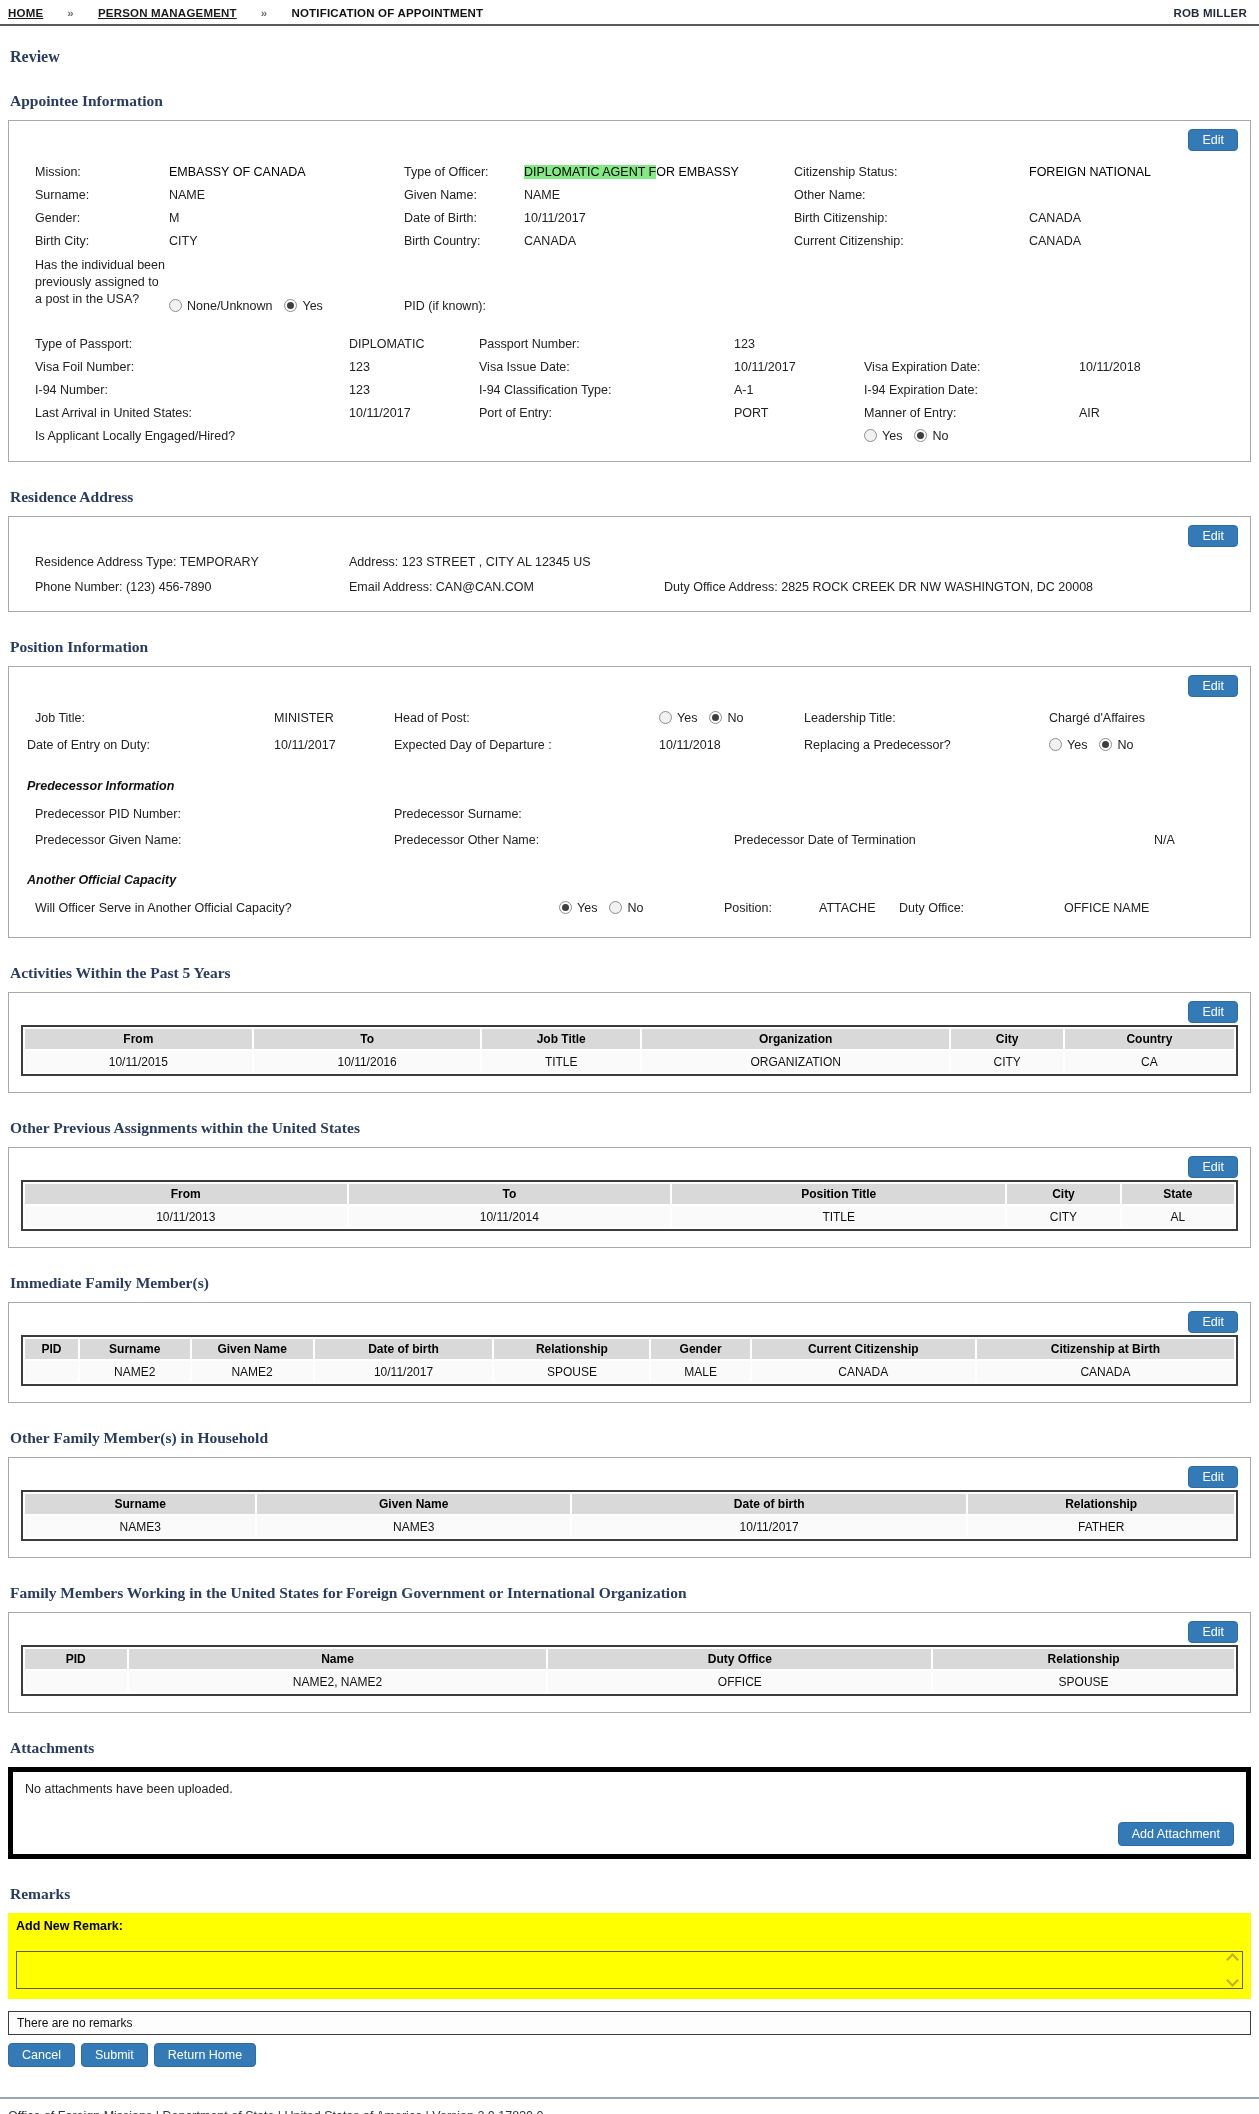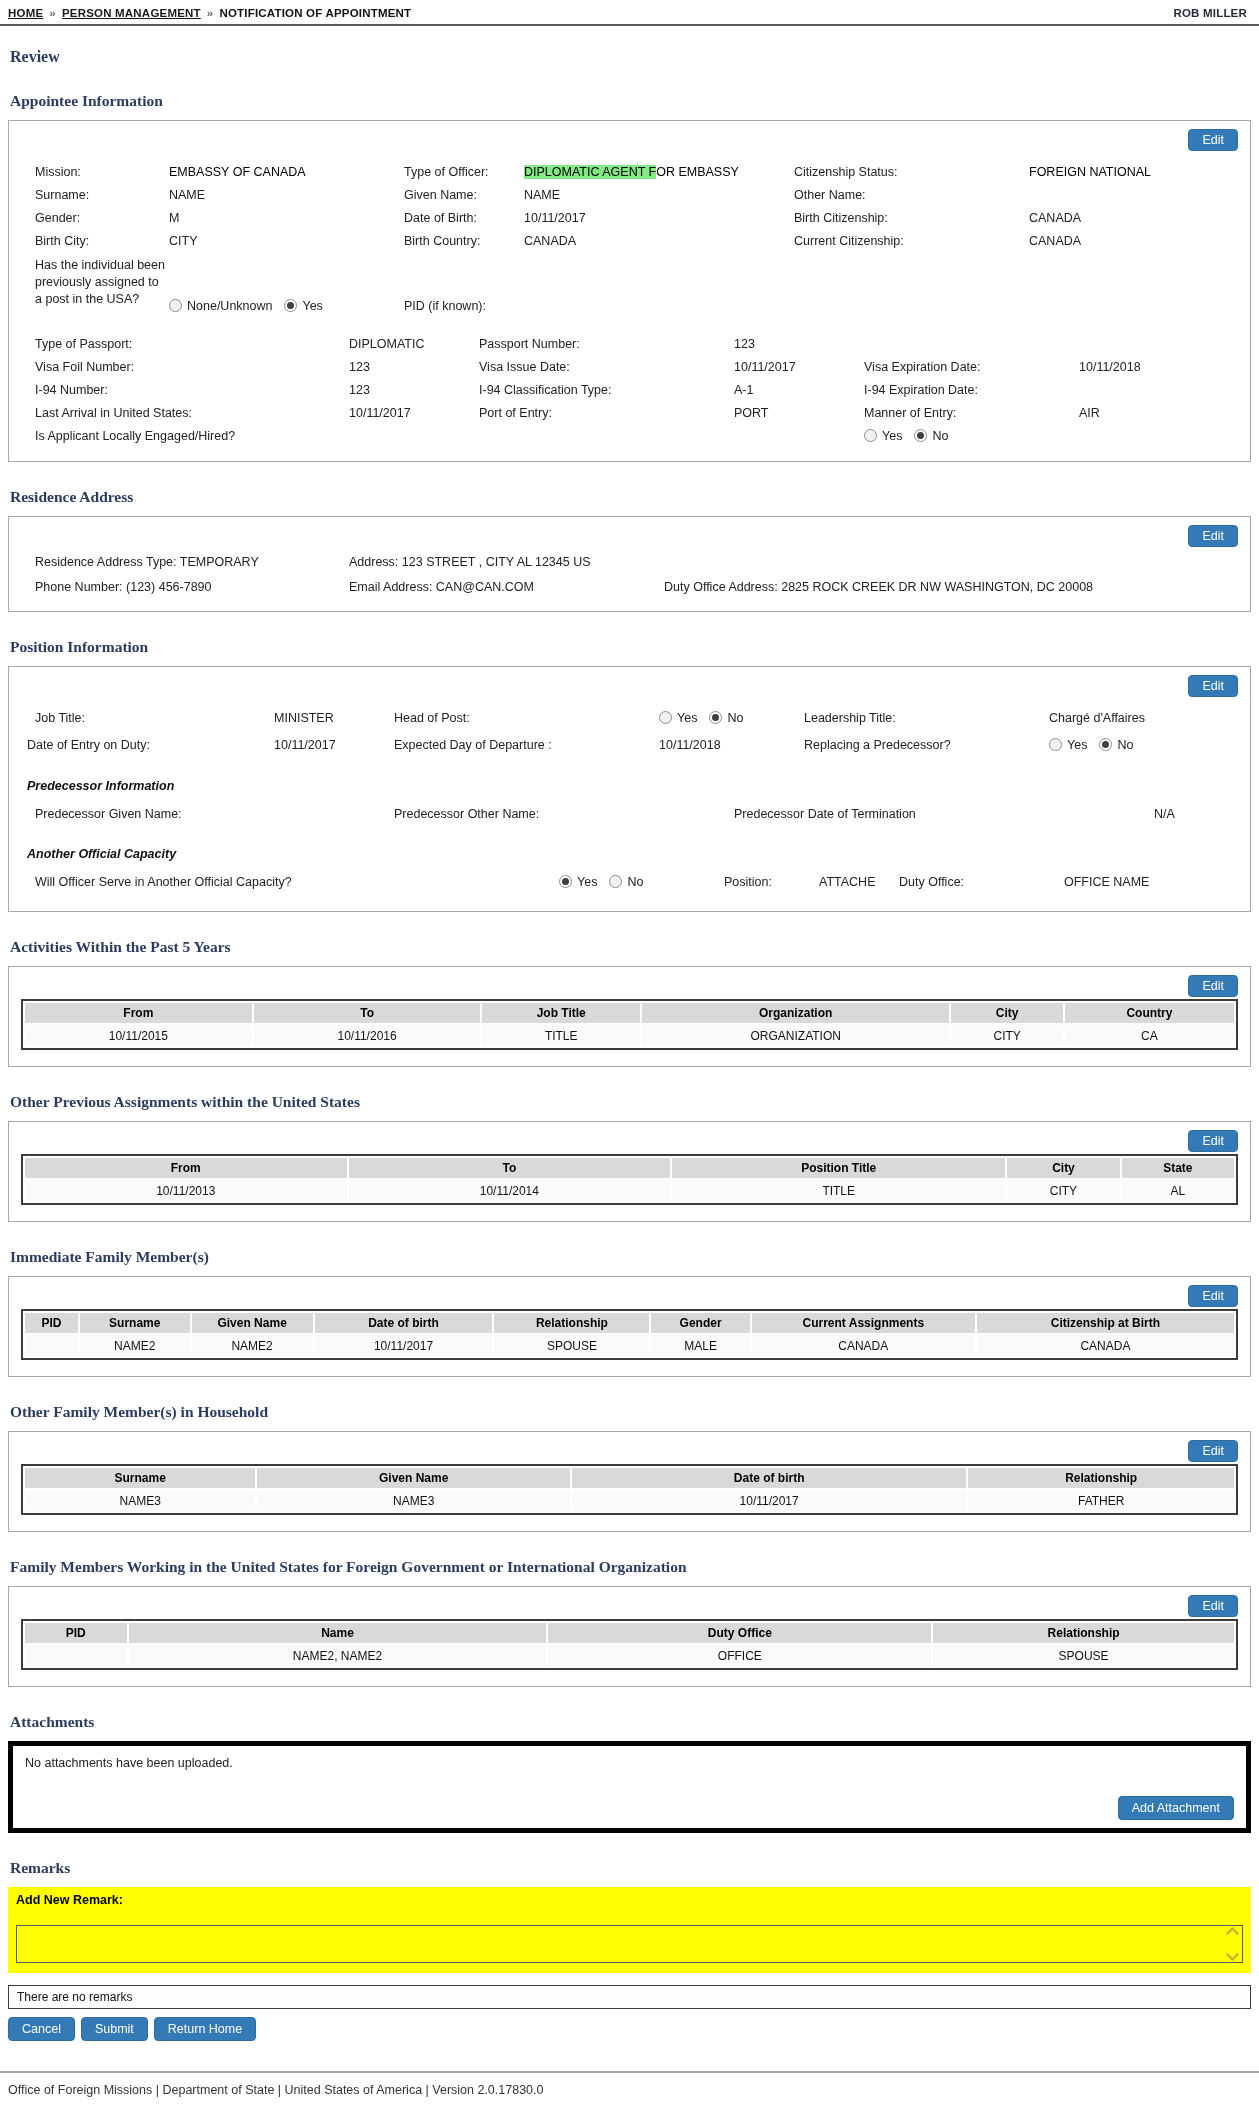--- a/index.html
+++ b/index.html
@@ -1,19 +1,19 @@
 <!DOCTYPE html>
 <html><head>
 <meta charset="utf-8">
 <style>
   html,body{margin:0;padding:0;background:#fff}
   body{width:1259px;font-family:"Liberation Sans",sans-serif;font-size:12.5px;color:#222}
   
   .topbar{display:flex;justify-content:space-between;align-items:center;padding:7px 12px 5px 8px;border-bottom:2px solid #5a5a5a;font-size:11.5px;font-weight:bold;letter-spacing:.2px}
-  .crumbs{display:flex;align-items:center;gap:6px}
+  .crumbs{display:flex;align-items:center;gap:24px}
   .crumb-link{color:#1a1a1a;text-decoration:underline;cursor:pointer}
   .crumb-sep{color:#6e6e6e}
   .crumb-current{color:#111}
   .user-name{color:#1f2a3a}
   .content{padding:0 8px}
   h1.page-title{font-family:"Liberation Serif",serif;font-size:16px;color:#2b3c61;margin:22px 0 0 2px}
   h2.section-title{font-family:"Liberation Serif",serif;font-size:15.5px;color:#2b3c61;margin:26px 0 10px 2px}
   
   .panel{position:relative;border:1px solid #a8a8a8;background:#fff;padding-bottom:8px}
   .btn{display:inline-block;background:#337ab7;border:1px solid #2e6da4;color:#fff;border-radius:4px;font-size:12.5px;font-family:"Liberation Sans",sans-serif;padding:4px 13px;cursor:pointer}
@@ -186,20 +186,24 @@
       <span class="fcell" style="left:385px">Expected Day of Departure :</span>
       <span class="fcell" style="left:650px">10/11/2018</span>
       <span class="fcell" style="left:795px">Replacing a Predecessor?</span>
       <span class="fcell" style="left:1040px">
         <span class="radio"></span><span class="radio-label">Yes</span><span class="radio checked"></span><span class="radio-label">No</span>
       </span>
     </div>
 
     <div class="sub-heading">Predecessor Information</div>
     <div class="frow" style="height:26px">
+      <span class="fcell" style="left:26px">Predecessor PID Number:</span>
+      <span class="fcell" style="left:385px">Predecessor Surname:</span>
+    </div>
+    <div class="frow" style="height:26px">
       <span class="fcell" style="left:26px">Predecessor Given Name:</span>
       <span class="fcell" style="left:385px">Predecessor Other Name:</span>
       <span class="fcell" style="left:725px">Predecessor Date of Termination</span>
       <span class="fcell" style="left:1145px">N/A</span>
     </div>
 
     <div class="sub-heading" style="">Another Official Capacity</div>
     <div class="frow" style="height:30px">
       <span class="fcell" style="left:26px">Will Officer Serve in Another Official Capacity?</span>
       <span class="fcell" style="left:550px">
@@ -269,21 +273,21 @@
     <button class="btn edit-btn">Edit</button>
     <table class="data tbl-imm">
         <thead>
           <tr>
             <th>PID</th>
             <th>Surname</th>
             <th>Given Name</th>
             <th>Date of birth</th>
             <th>Relationship</th>
             <th>Gender</th>
-            <th>Current Assignments</th>
+            <th>Current Citizenship</th>
             <th>Citizenship at Birth</th>
           </tr>
         </thead>
         <tbody>
           <tr>
             <td></td>
             <td>NAME2</td>
             <td>NAME2</td>
             <td>10/11/2017</td>
             <td>SPOUSE</td>

